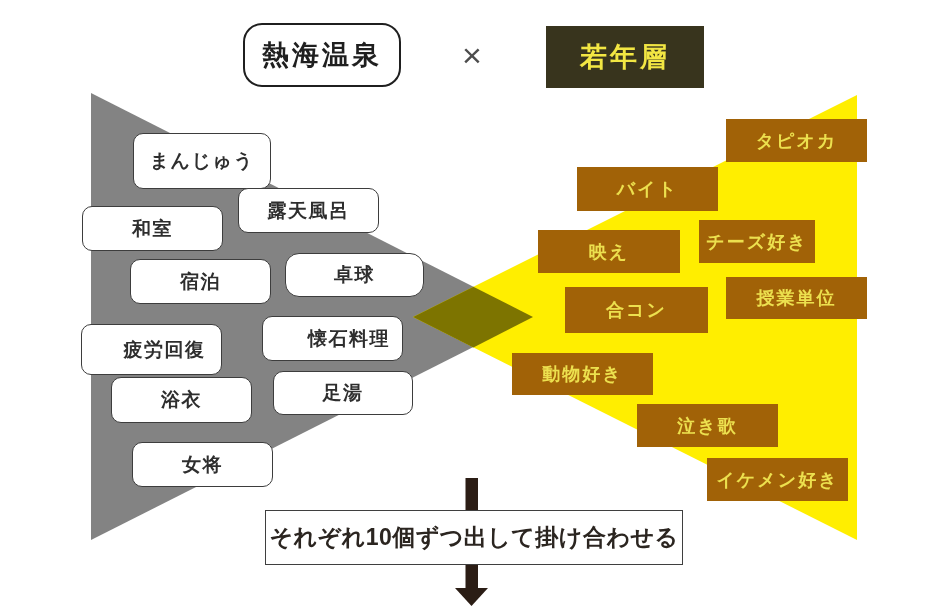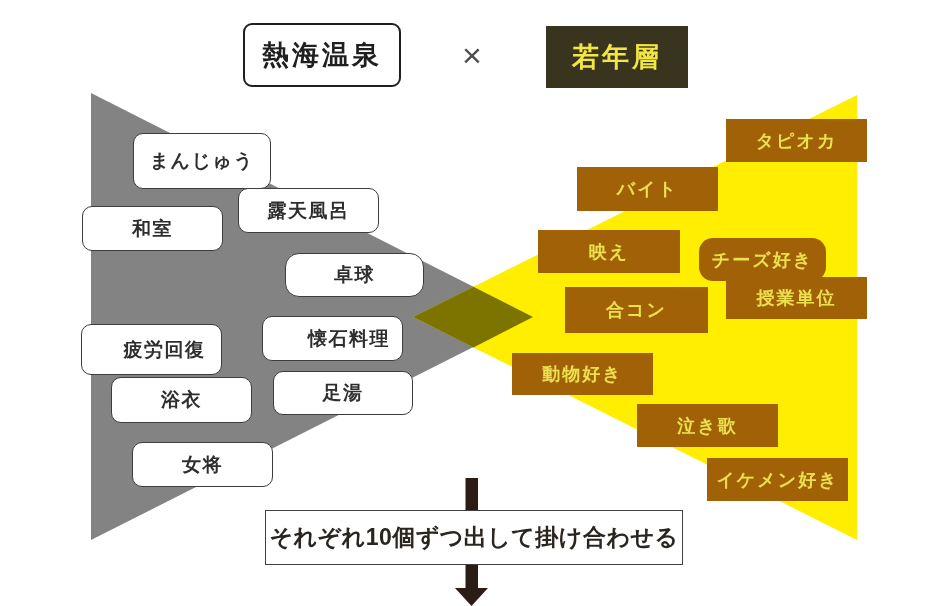--- a/index.html
+++ b/index.html
@@ -14,30 +14,30 @@
 
   
   .title-box{
     position:absolute;
     display:flex;align-items:center;justify-content:center;
     font-weight:bold;font-size:27px;letter-spacing:3px;
     box-sizing:border-box;
   }
   .title-left{
     left:243px;top:23px;width:158px;height:64px;
-    background:#ffffff;border:2px solid #1f1f1f;border-radius:9px;
+    background:#ffffff;border:2px solid #1f1f1f;border-radius:19px;
     color:#1f1f1f;
   }
   .title-op{
     left:448px;top:30px;width:48px;height:50px;
     position:absolute;display:flex;align-items:center;justify-content:center;
     font-size:34px;font-weight:300;color:#4d4d4d;letter-spacing:0;
   }
   .title-right{
-    left:546px;top:26px;width:142px;height:62px;
+    left:546px;top:26px;width:158px;height:62px;
     background:#38341d;color:#f2e643;
   }
 
   
   .lbox{
     position:absolute;
     display:flex;align-items:center;justify-content:center;
     background:#ffffff;border:1.5px solid #3d3d3d;border-radius:10px;
     font-weight:bold;font-size:19px;color:#2e2e2e;letter-spacing:1.5px;
     box-sizing:border-box;
@@ -56,21 +56,21 @@
   
   .rbox{
     position:absolute;
     display:flex;align-items:center;justify-content:center;
     background:#a16207;
     font-weight:bold;font-size:18px;color:#ece04e;letter-spacing:2px;
     box-sizing:border-box;
   }
   .r0{left:726px;top:119px;width:141px;height:43px;}
   .r1{left:577px;top:167px;width:141px;height:44px;}
-  .r2{left:699px;top:238px;width:127px;height:43px;border-radius:14px;}
+  .r2{left:699px;top:220px;width:116px;height:43px;}
   .r3{left:538px;top:230px;width:142px;height:43px;}
   .r4{left:726px;top:277px;width:141px;height:42px;}
   .r5{left:565px;top:287px;width:143px;height:46px;}
   .r6{left:725px;top:344px;width:140px;height:43px;}
   .r7{left:512px;top:353px;width:141px;height:42px;}
   .r8{left:637px;top:404px;width:141px;height:43px;}
   .r9{left:707px;top:458px;width:141px;height:43px;}
 
   
   .footer-box{
@@ -96,20 +96,21 @@
     <polygon points="455,588 488,588 471.5,606" fill="#2b1d15"></polygon>
   </svg>
 
   <div class="title-box title-left">熱海温泉</div>
   <div class="title-op">×</div>
   <div class="title-box title-right">若年層</div>
 
   <div class="lbox l0">まんじゅう</div>
   <div class="lbox l1">露天風呂</div>
   <div class="lbox l2">和室</div>
+  <div class="lbox l3">宿泊</div>
   <div class="lbox l4">卓球</div>
   <div class="lbox l5">疲労回復</div>
   <div class="lbox l6">懐石料理</div>
   <div class="lbox l7">浴衣</div>
   <div class="lbox l8">足湯</div>
   <div class="lbox l9">女将</div>
 
   <div class="rbox r0">タピオカ</div>
   <div class="rbox r1">バイト</div>
   <div class="rbox r2">チーズ好き</div>

